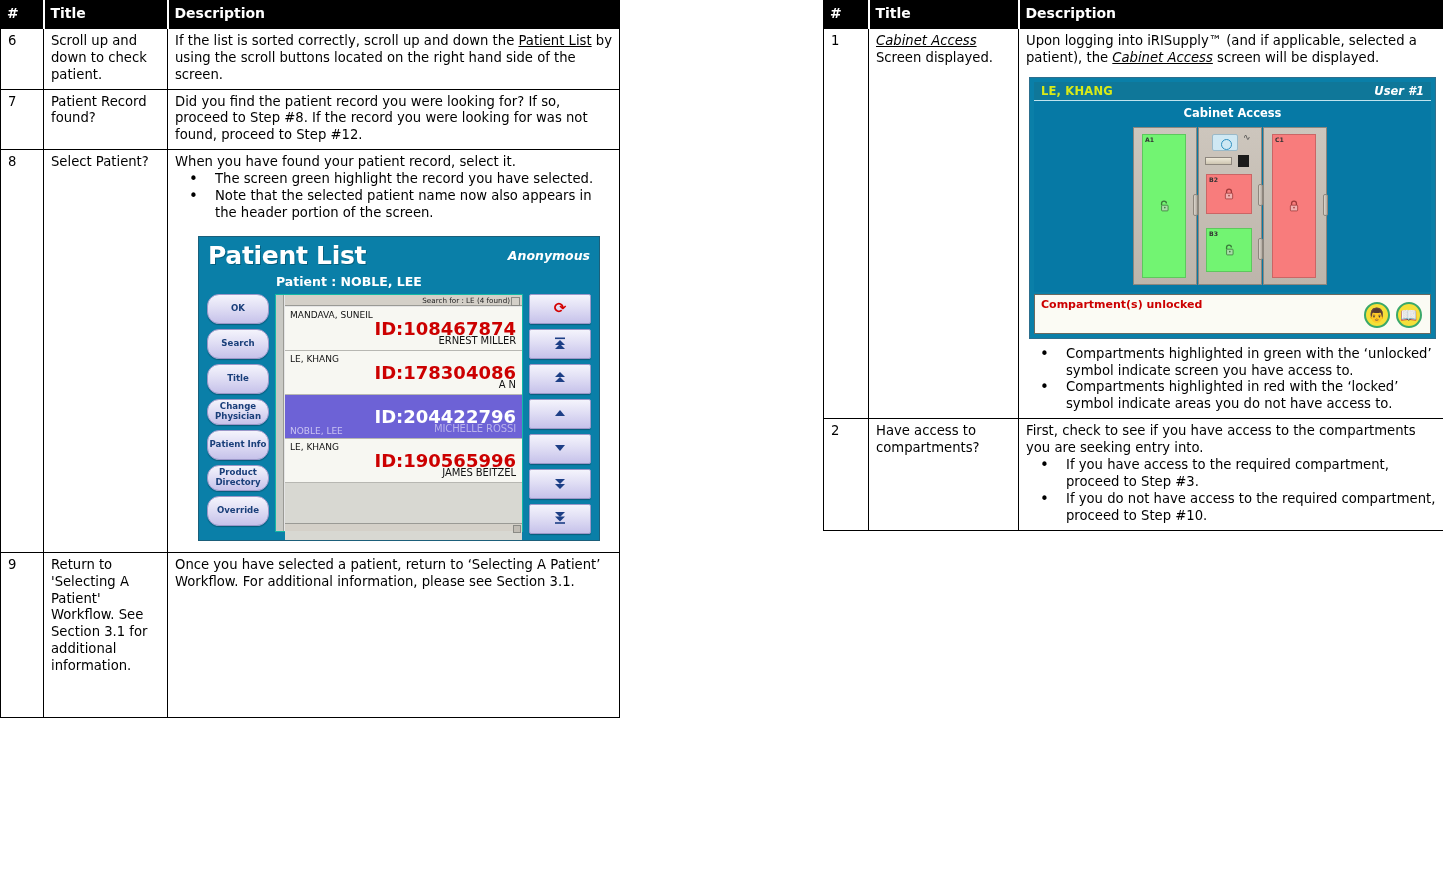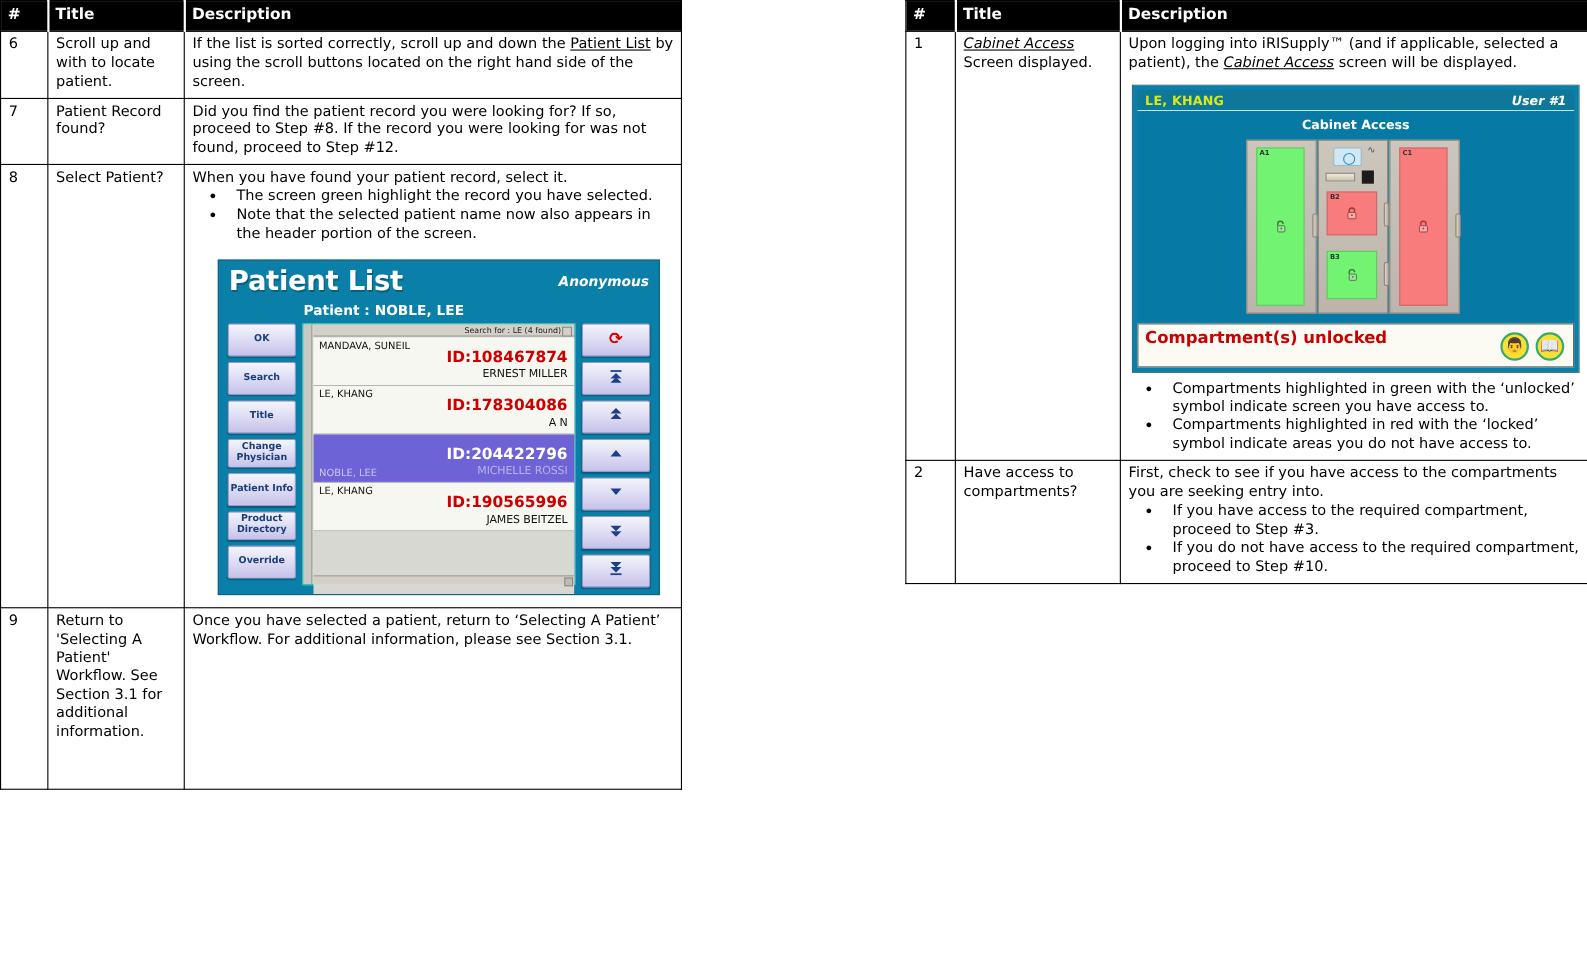--- a/index.html
+++ b/index.html
@@ -104,21 +104,21 @@
     font-size: 12.5px; font-weight: bold; color: #ffffff;
   }
   .pl-btncol {
     position: absolute; left: 8px; top: 57px; width: 62px;
   }
   .pl-btn {
     width: 62px; height: 30px;
     margin-bottom: 5px;
     background: linear-gradient(180deg,#f4f4fc 0%, #e2e0f5 42%, #c6c2ea 100%);
     border: 1px solid #9b97c9;
-    border-radius: 2px;
+    border-radius: 12px;
     color: #1a3f7a;
     font-size: 8.6px; font-weight: bold;
     display: flex; align-items: center; justify-content: center;
     text-align: center; line-height: 1.12;
     box-shadow: 0 1px 1px rgba(0,0,0,0.28);
   }
   .pl-btn.tall { height: 26px; }
   .pl-list {
     position: absolute; left: 76px; top: 57px;
     width: 248px; height: 238px;
@@ -156,21 +156,21 @@
     overflow: hidden;
   }
   .pl-row.sel { background: #6d62d6; }
   .pl-row .nm {
     position: absolute; left: 5px; top: 3px;
     font-size: 9px; color: #111;
   }
   .pl-row.sel .nm { color: #c9c3f2; margin-top: 28px; }
   .pl-row .id {
     position: absolute; right: 6px; top: 10px;
-    font-size: 14px; font-weight: bold; color: #cc0000;
+    font-size: 18px; font-weight: bold; color: #cc0000;
   }
   .pl-row.sel .id { color: #ffffff; }
   .pl-row .phys {
     position: absolute; right: 6px; bottom: 2px;
     font-size: 10px; color: #111; letter-spacing: -0.1px;
   }
   .pl-row.sel .phys { color: #b9b2ea; }
   .pl-blank { height: 58px; background: #d8d8d2; }
   .pl-hscroll {
     position: absolute; left: 9px; bottom: 0; right: 0; height: 8px;
@@ -292,21 +292,21 @@
     position: absolute; left: 44px; top: 5px;
     font-size: 9px; color: #4a4a4a; line-height: 1;
   }
   .ca-status {
     position: absolute; left: 2px; right: 2px; bottom: 2px; height: 40px;
     background: #fbfbf4;
     border: 1px solid #6a6a60;
   }
   .ca-status-text {
     position: absolute; left: 6px; top: 3px;
-    font-size: 15px; font-weight: bold; color: #cc0000;
+    font-size: 11px; font-weight: bold; color: #cc0000;
   }
   .ca-icons {
     position: absolute; right: 8px; top: 7px;
     display: flex; gap: 6px;
   }
   .ca-icon {
     width: 26px; height: 26px; border-radius: 50%;
     background: #f5e03a;
     border: 2px solid #3aa86a;
     display: flex; align-items: center; justify-content: center;
@@ -329,21 +329,21 @@
         <tr>
           <th>#</th>
           <th>Title</th>
           <th>Description</th>
         </tr>
       </thead>
       <tbody>
 
         <tr>
           <td class="cell-num">6</td>
-          <td>Scroll up and with to locate patient.</td>
+          <td>Scroll up and down to check patient.</td>
           <td>
             <span>If the list is sorted correctly, scroll up and down the </span><u class="uline">Patient List</u><span> by using the scroll buttons located on the right hand side of the screen.</span>
           </td>
         </tr>
 
         <tr>
           <td class="cell-num">7</td>
           <td>Patient Record found?</td>
           <td>Did you find the patient record you were looking for?  If so, proceed to Step #8.  If the record you were looking for was not found, proceed to Step #12.</td>
         </tr>

